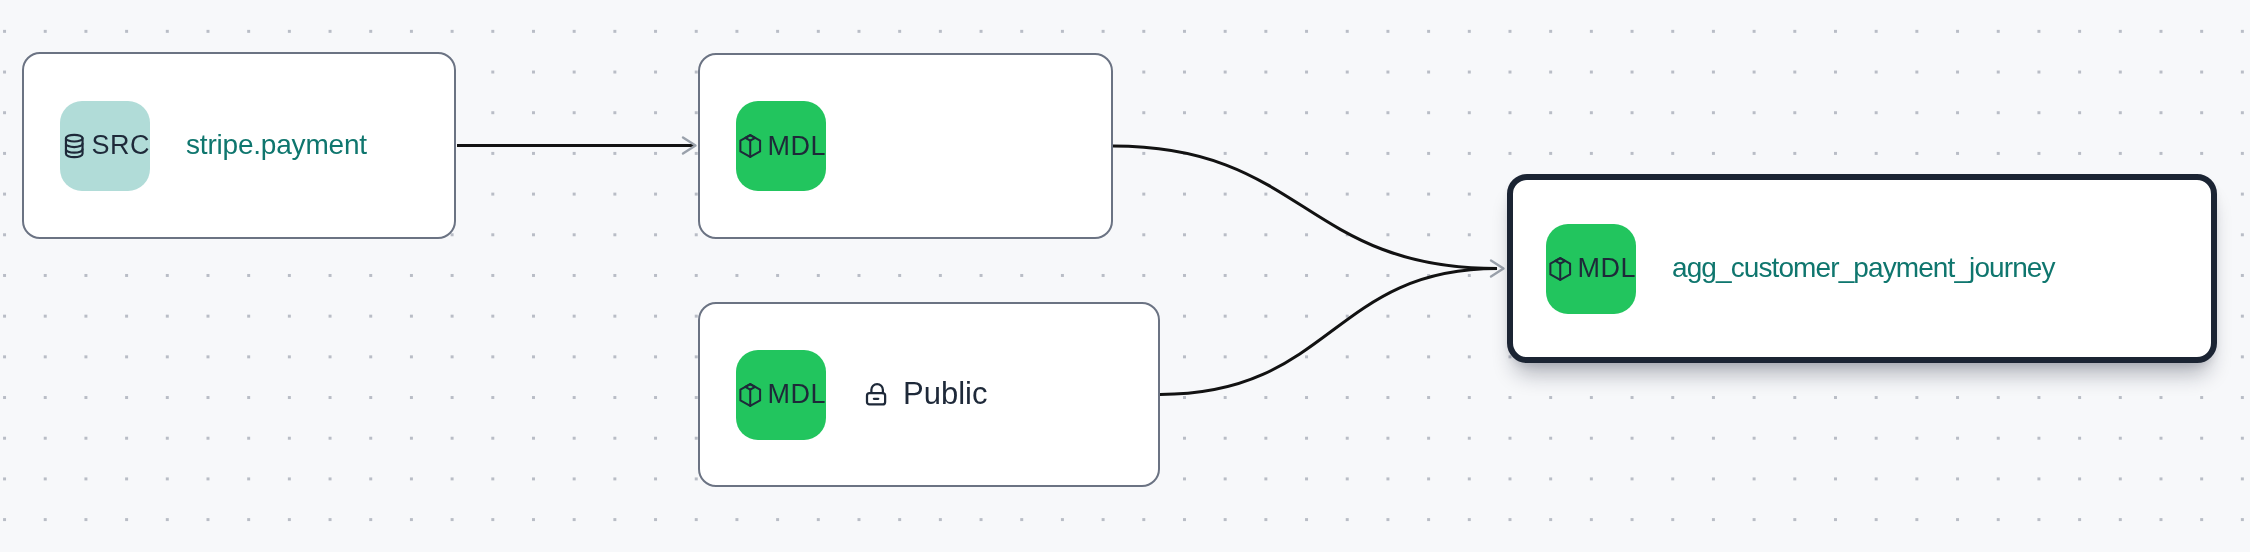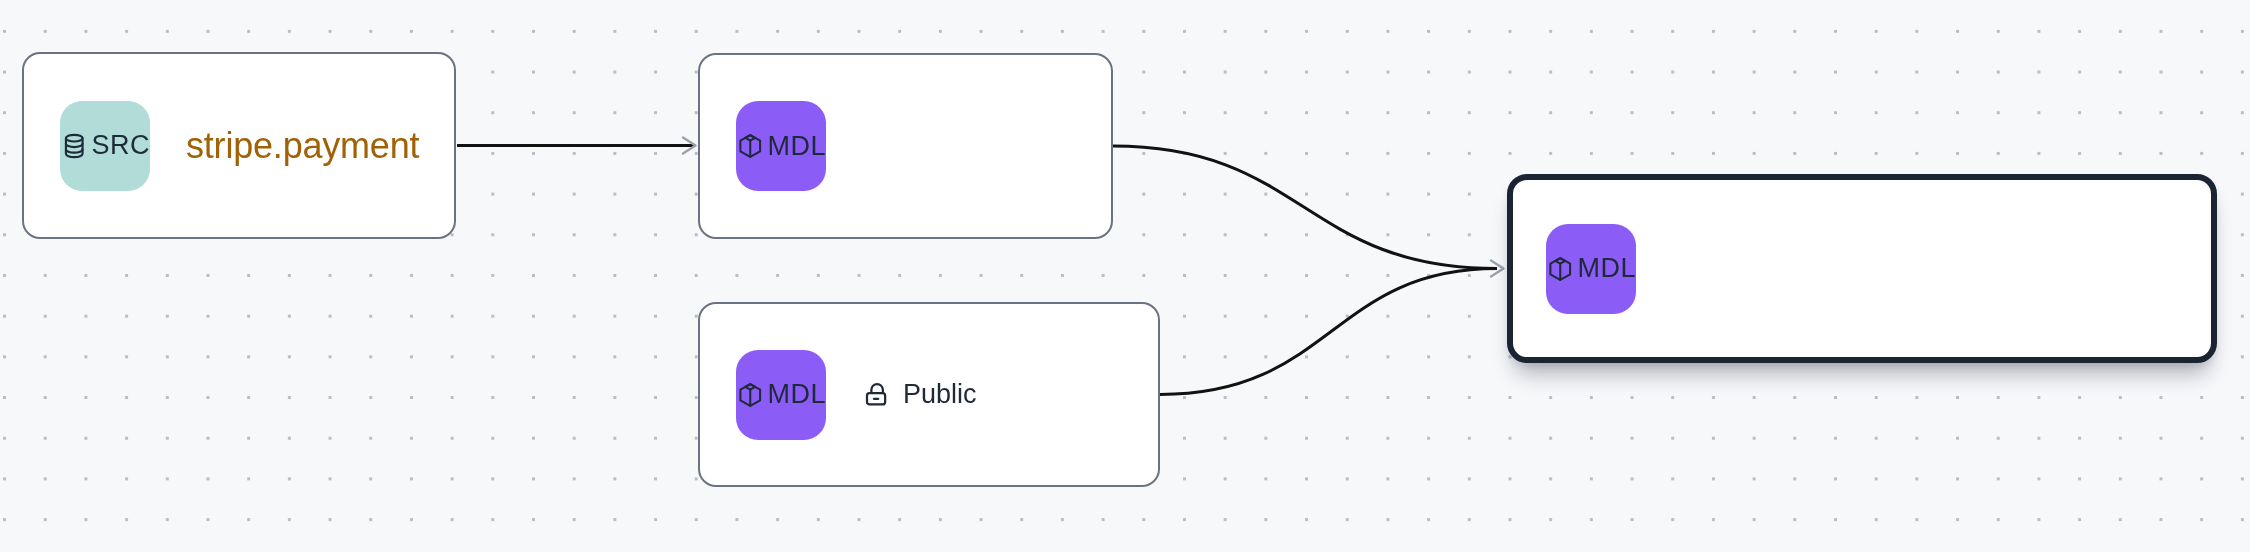--- a/index.html
+++ b/index.html
@@ -34,30 +34,30 @@
   .n1{left:22px;top:52px;width:434px;height:187px;}
   .n2{left:698px;top:53px;width:415px;height:186px;}
   .n3{left:698px;top:302px;width:462px;height:185px;}
   .n4{left:1507px;top:174px;width:710px;height:189px;}
   .badge{
     flex:none;
     width:90px;height:90px;border-radius:22px;
     display:flex;flex-direction:row;align-items:center;justify-content:center;gap:3px;
   }
   .badge--src{background:#b1dcd8;}
-  .badge--mdl{background:#8b5cf6;}
+  .badge--mdl{background:#22c55e;}
   .badge-label{font-size:27px;line-height:1.05;color:#1e2939;letter-spacing:.5px;}
   .badge-icon{display:block;}
   .text-col{display:flex;flex-direction:column;gap:7px;min-width:0;}
   .title{
-    font-size:36px;line-height:1.1;color:#a16207;
+    font-size:28px;line-height:1.1;color:#0f766e;
     white-space:nowrap;letter-spacing:-0.2px;
   }
   .node--selected .title{letter-spacing:-0.9px;}
-  .subtitle{display:flex;align-items:center;gap:11px;font-size:27px;line-height:1.1;color:#1e2939;}
+  .subtitle{display:flex;align-items:center;gap:11px;font-size:31px;line-height:1.1;color:#1e2939;}
 </style>
 </head>
 <body>
 
 <div class="canvas">
 
   <svg class="edge-layer" viewBox="0 0 2250 552" xmlns="http://www.w3.org/2000/svg">
     <path class="edge" d="M457 145.5 L694 145.5"></path>
     <path class="arrowhead" d="M683 137.5 L695.5 145.5 L683 153.5"></path>
     <path class="edge" d="M1113 146 C1304 146 1304 268.5 1497 268.5"></path>
@@ -114,15 +114,18 @@
 
   <div class="node node--selected n4">
     <div class="badge badge--mdl">
       <svg class="badge-icon" width="38" height="38" viewBox="0 0 24 24" fill="none" stroke="#1e2939" stroke-width="1.7" stroke-linecap="round" stroke-linejoin="round">
         <path d="M12 2.8 L20.3 7.4 V16.6 L12 21.2 L3.7 16.6 V7.4 Z"></path>
         <path d="M12 2.8 L16.15 5.1 L12 7.4 L7.85 5.1 Z"></path>
         <path d="M12 7.4 V21.2"></path>
       </svg>
       <span class="badge-label">MDL</span>
     </div>
+    <div class="text-col">
+      <div class="title">agg_customer_payment_journey</div>
+    </div>
   </div>
 
 </div>
 
 </body></html>

